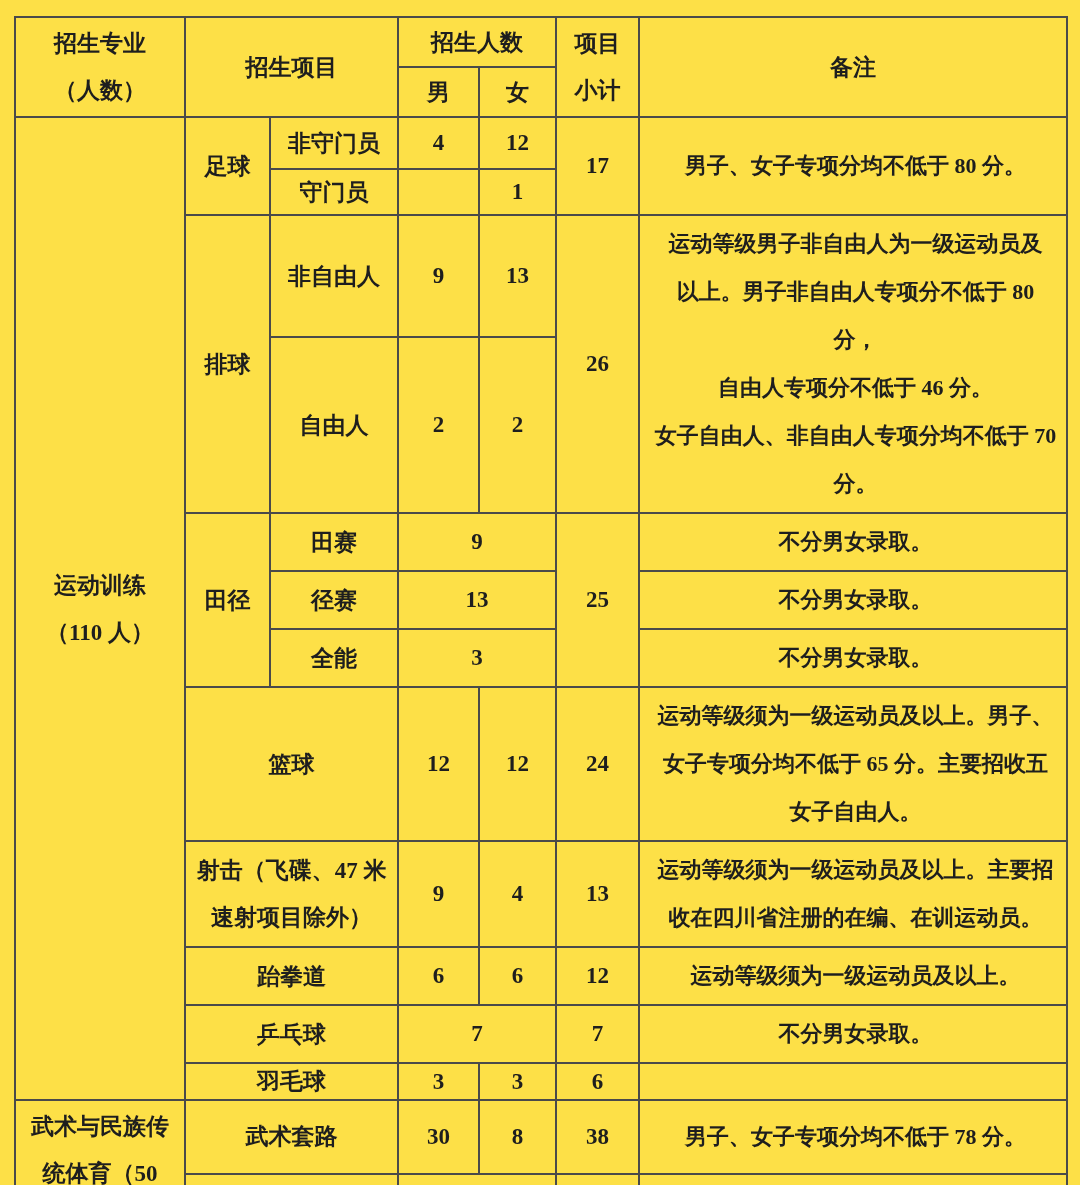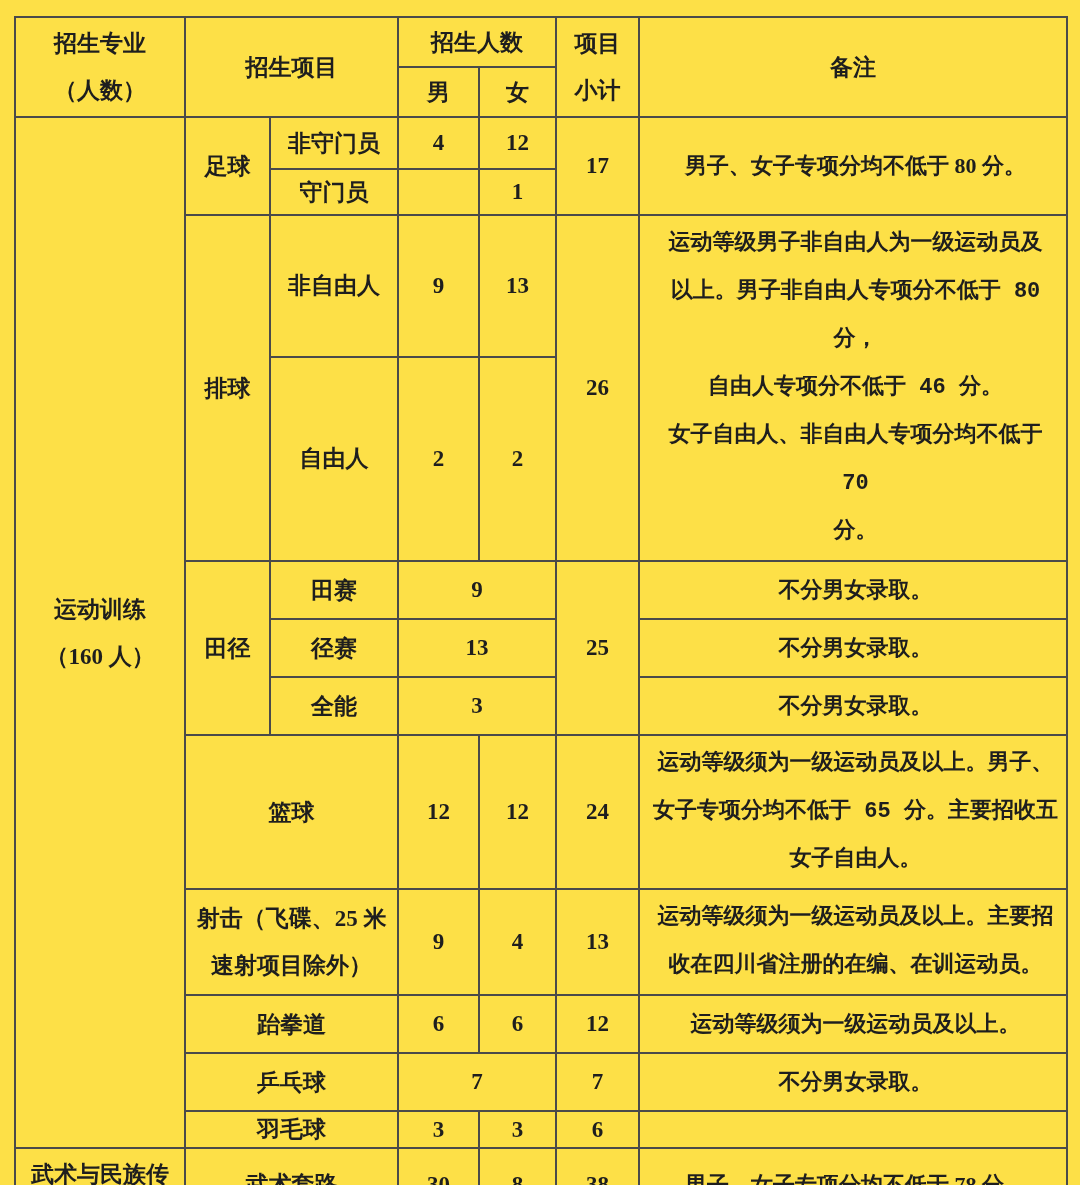--- a/index.html
+++ b/index.html
@@ -30,21 +30,21 @@
     padding: 2px;
     box-sizing: border-box;
     overflow: hidden;
   }
   .remark {
     text-align: right;
     padding: 4px 8px 4px 13px !important;
     font-size: 22px !important;
     line-height: 48px;
   }
-  .remark div { line-height: 48px; font-family: Liberation Mono, monospace; }
+  .remark div { line-height: 48px; }
   .stack div { line-height: 47px; }
 </style>
 </head>
 <body>
 
 <div class="sheet">
   <table class="enroll">
     <colgroup>
       <col style="width:170px">
       <col style="width:85px">
@@ -70,21 +70,21 @@
       <td rowspan="2">备注</td>
     </tr>
     <tr style="height:50px">
       <td>男</td>
       <td>女</td>
     </tr>
 
     <tr style="height:52px">
       <td rowspan="12" class="stack">
         <div>运动训练</div>
-        <div>（160 人）</div>
+        <div>（110 人）</div>
       </td>
       <td rowspan="2">足球</td>
       <td>非守门员</td>
       <td>4</td>
       <td>12</td>
       <td rowspan="2">17</td>
       <td rowspan="2" class="remark">男子、女子专项分均不低于 80 分。</td>
     </tr>
 
     <tr style="height:46px">
@@ -141,21 +141,21 @@
       <td>24</td>
       <td class="remark">
         <div>运动等级须为一级运动员及以上。男子、</div>
         <div>女子专项分均不低于 65 分。主要招收五</div>
         <div>女子自由人。</div>
       </td>
     </tr>
 
     <tr style="height:94px">
       <td colspan="2" class="stack">
-        <div>射击（飞碟、25 米</div>
+        <div>射击（飞碟、47 米</div>
         <div>速射项目除外）</div>
       </td>
       <td>9</td>
       <td>4</td>
       <td>13</td>
       <td class="remark">
         <div>运动等级须为一级运动员及以上。主要招</div>
         <div>收在四川省注册的在编、在训运动员。</div>
       </td>
     </tr>

